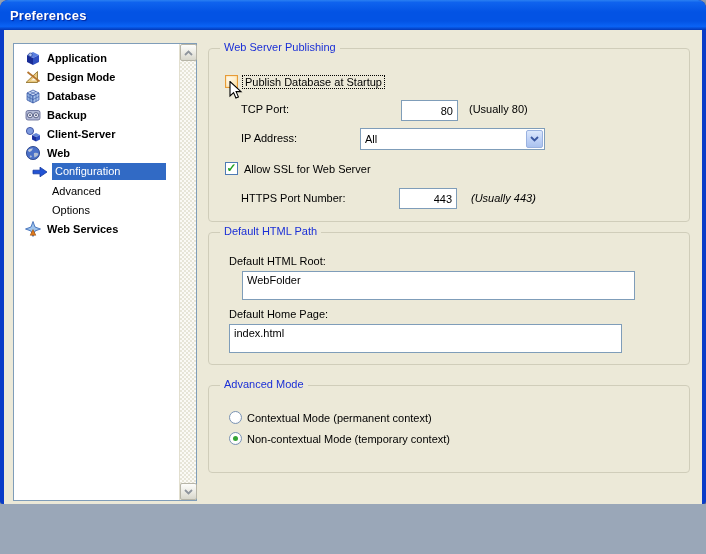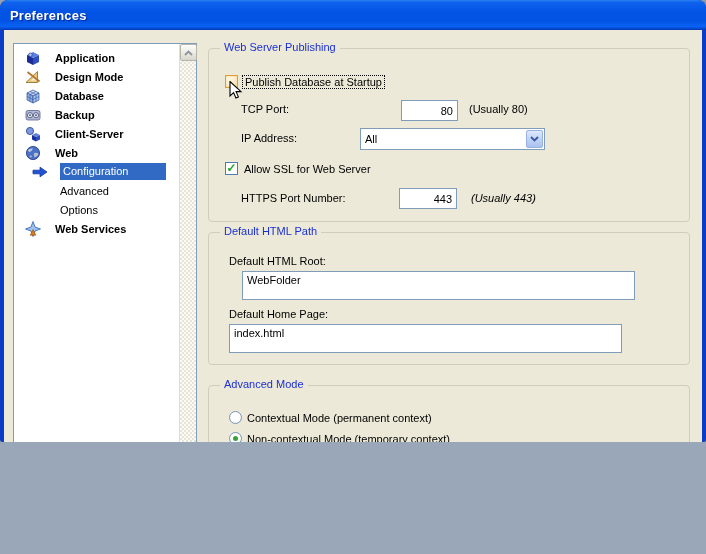--- a/index.html
+++ b/index.html
@@ -1,32 +1,32 @@
 <!DOCTYPE html>
 <html><head>
 <meta charset="utf-8">
 <style>
   html,body{margin:0;padding:0;background:#9aa7b8;}
   *{box-sizing:border-box;font-family:"Liberation Sans",sans-serif;}
 
-  .window{position:relative;width:706px;height:442px;background:#0a3cc8;
+  .window{position:relative;width:706px;height:504px;background:#0a3cc8;
     border-radius:8px 8px 3px 3px;overflow:hidden;
     box-shadow:2px 3px 8px rgba(0,0,0,.45);}
   .titlebar{position:absolute;left:0;top:0;right:0;height:30px;
     background:linear-gradient(180deg,#2a80f2 0%,#0f63ee 8%,#0353e4 40%,#0353e4 70%,#0a63f5 88%,#0238b8 100%);
     border-radius:8px 8px 0 0;display:flex;align-items:center;}
   .titlebar .title{color:#fff;font-weight:bold;font-size:13px;padding-left:10px;
     text-shadow:1px 1px 1px #00259c;letter-spacing:.2px;}
   .client{position:absolute;left:4px;top:30px;width:698px;height:520px;background:#ece9d8;}
 
   
   .listbox{position:absolute;left:9px;top:13px;width:184px;height:458px;background:#fff;
     border:1px solid #7f9db9;}
   .tree{position:absolute;left:0;top:0;right:17px;bottom:0;padding-top:4px;overflow:hidden;}
-  .tree-row{height:19px;display:flex;align-items:center;font-size:11px;color:#000;cursor:default;gap:8px;}
+  .tree-row{height:19px;display:flex;align-items:center;font-size:11px;color:#000;cursor:default;}
   .tree-row .tree-icon{width:17px;height:16px;margin-left:10px;margin-right:6px;flex:0 0 17px;
     display:inline-flex;align-items:center;justify-content:center;}
   .tree-row .tree-icon svg{display:block;}
   .tree-row.top .tree-label{font-weight:bold;}
   .tree-row.sub .tree-icon{margin-left:17px;margin-right:4px;}
   .tree-row.sub .tree-label{font-weight:normal;}
   .tree-row.selected .tree-label{background:#316ac5;color:#fff;flex:1;margin-right:13px;
     padding:2px 3px 3px 3px;}
 
   

